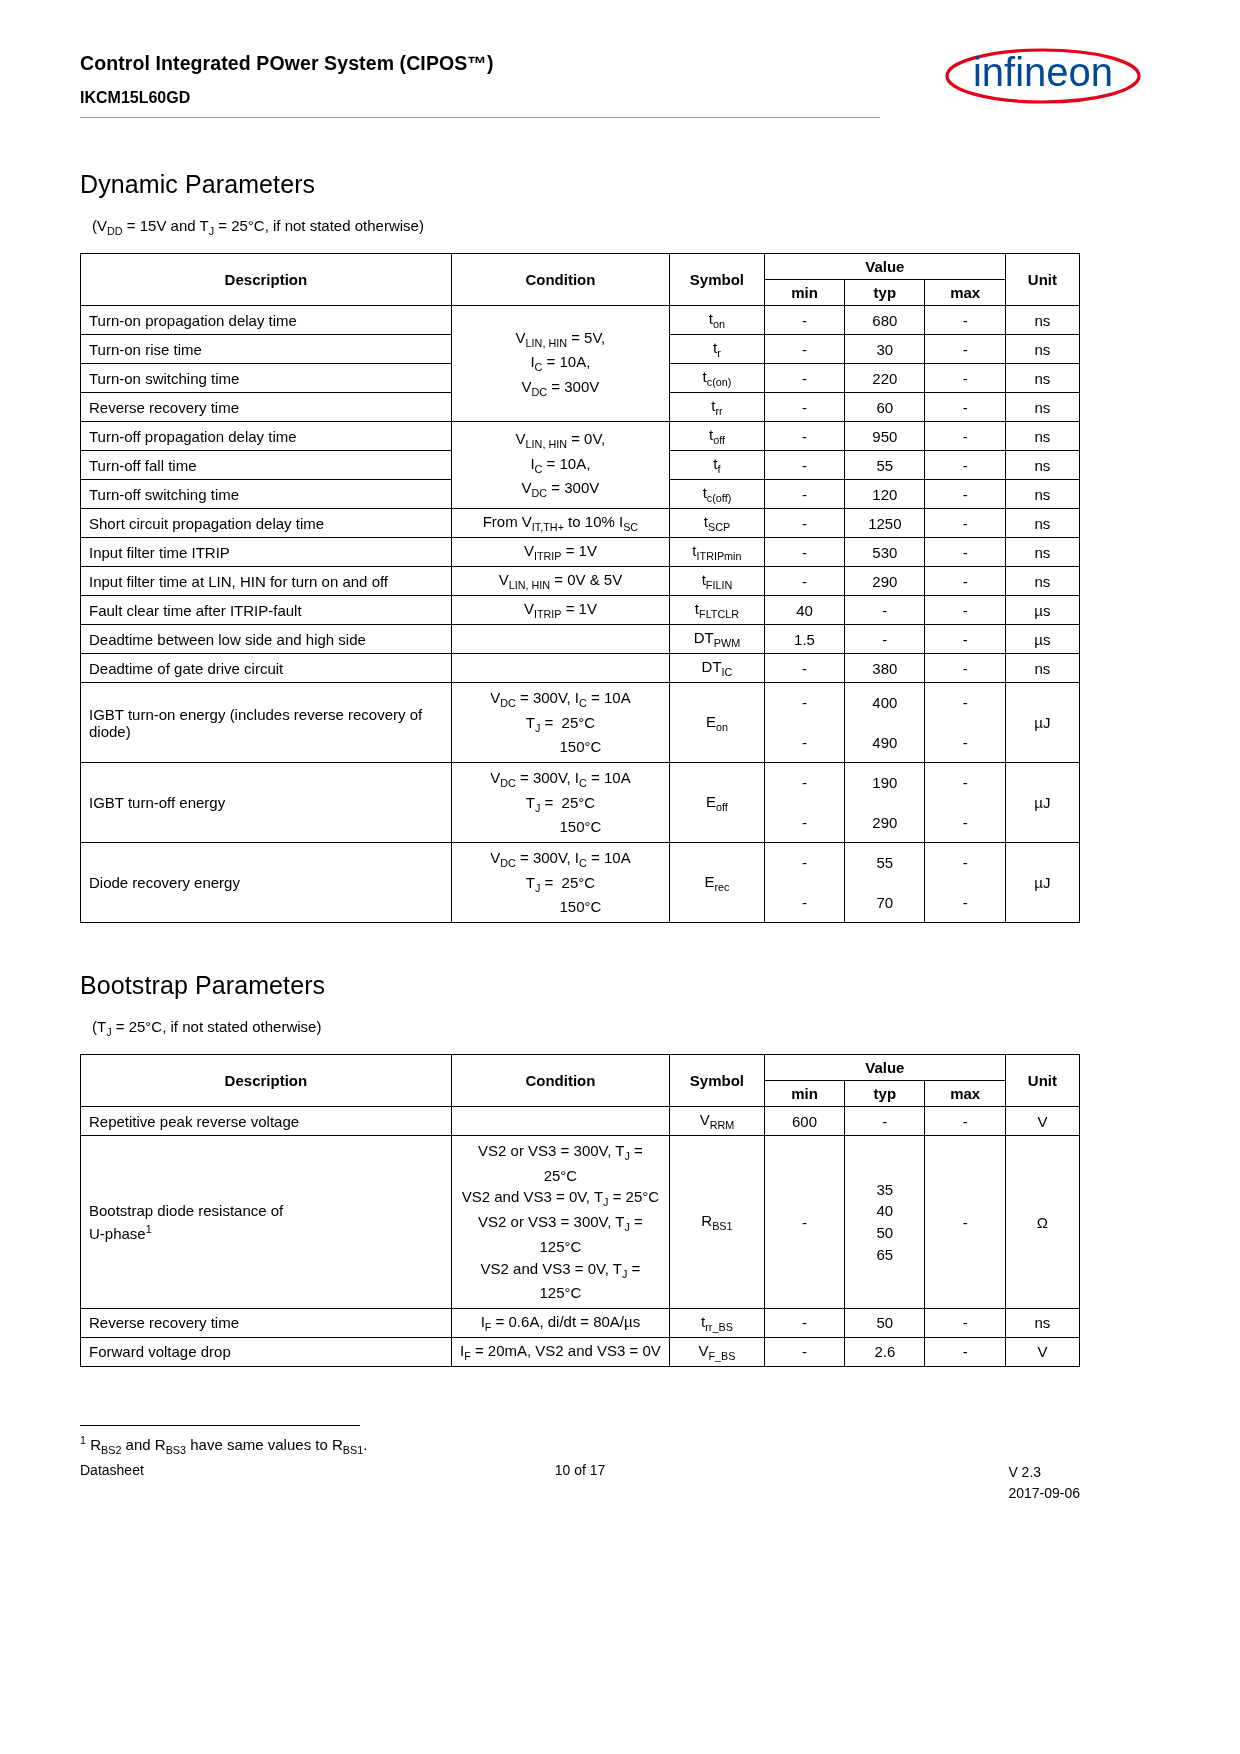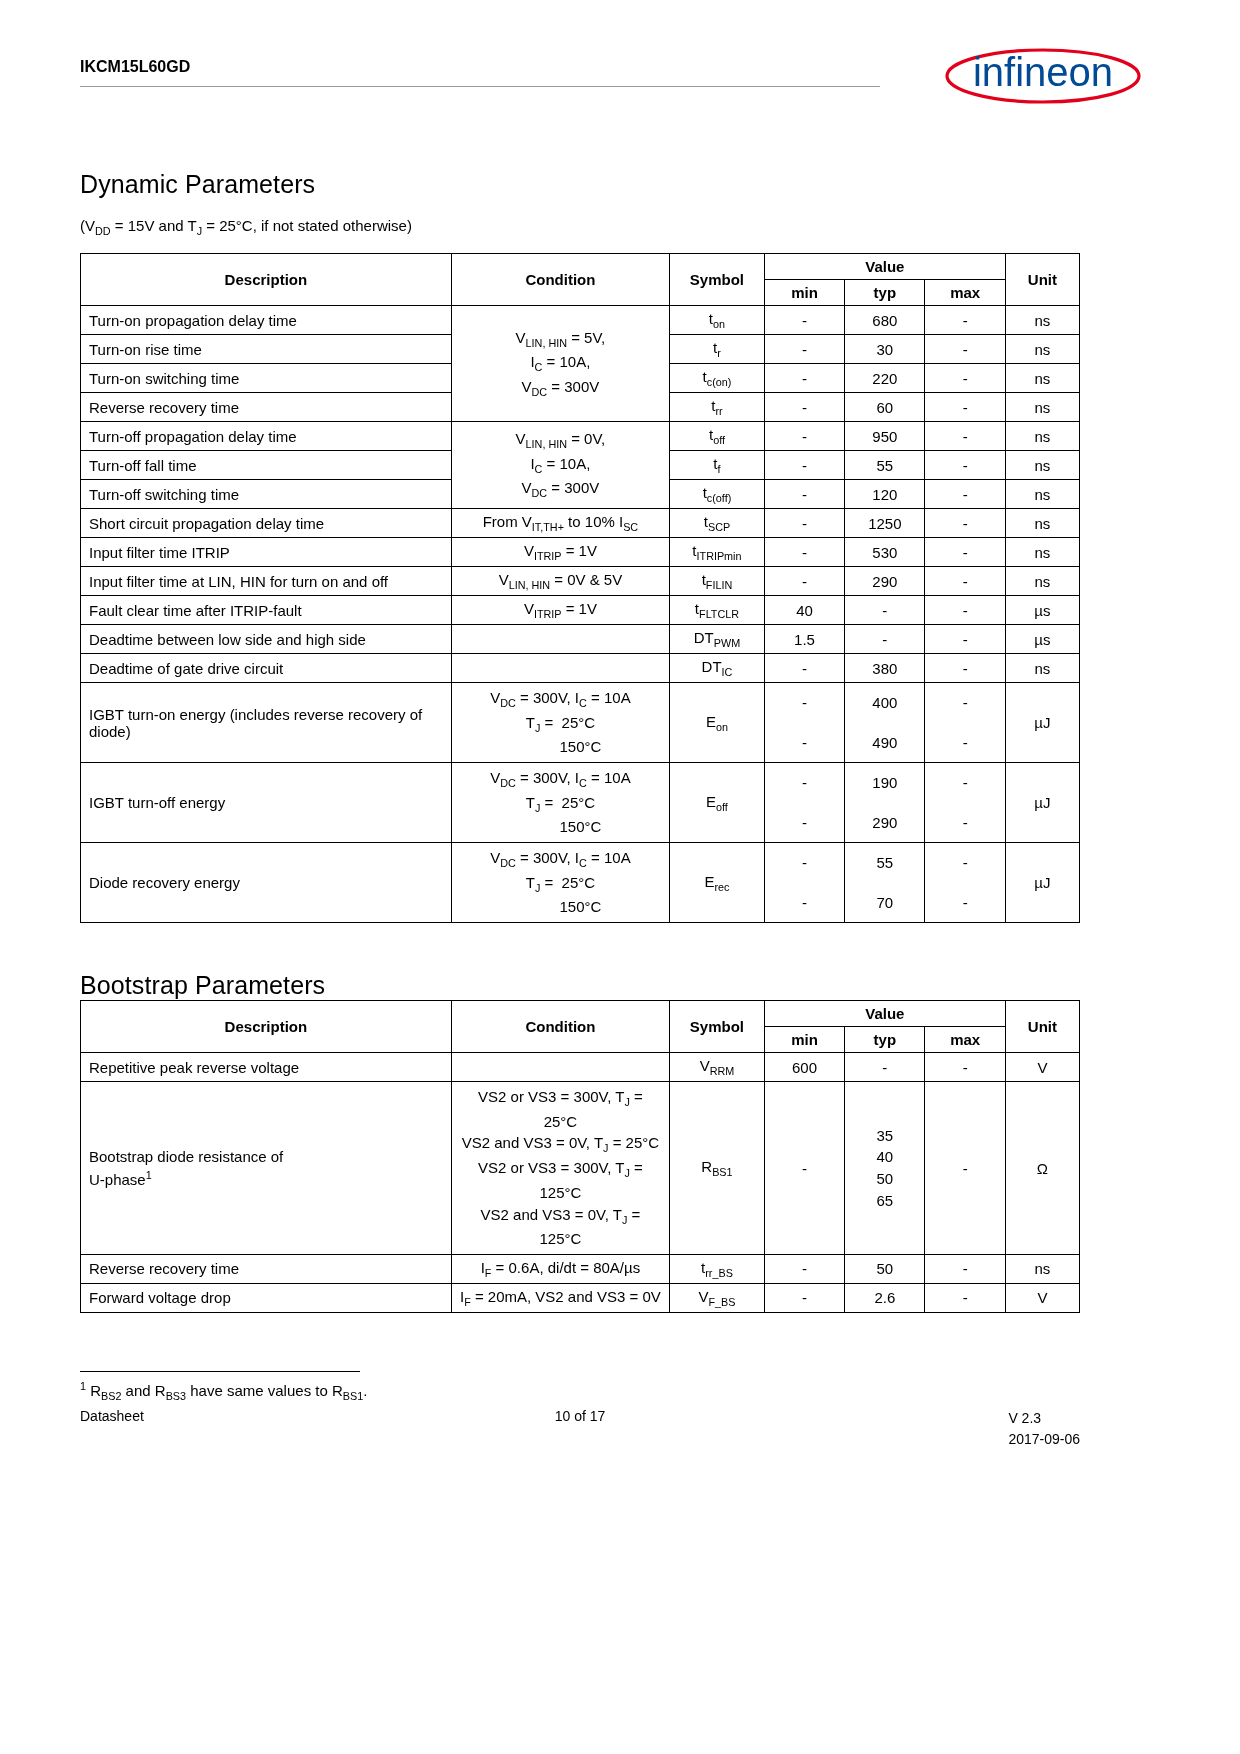--- a/index.html
+++ b/index.html
@@ -57,21 +57,21 @@
 
   
   h2.section {
     font-size: 25px;
     font-weight: normal;
     margin: 48px 0 0 0;
     letter-spacing: 0.1px;
   }
   p.cond {
     font-size: 15px;
-    margin: 18px 0 16px 0;
+    margin: 18px 0 16px 12px;
   }
 
   
   table.dt {
     border-collapse: collapse;
     width: 1000px;
     font-size: 15px;
     table-layout: fixed;
     border-radius: 11px;
   }
@@ -126,20 +126,21 @@
   .footer .left { position: absolute; left: 0; top: 0; }
   .footer .center { position: absolute; left: 0; right: 0; text-align: center; top: 0; }
   .footer .right { position: absolute; right: 0; top: 0; line-height: 1.5; }
 </style>
 </head>
 <body>
 
 <div class="page">
 
   <div class="header">
+    <div class="header-title">Control Integrated POwer System (CIPOS™)</div>
     <div class="header-sub">IKCM15L60GD</div>
     <hr class="header-rule">
     <div class="logo">
       <svg viewBox="0 0 200 74" width="200" height="74" aria-hidden="true">
         <ellipse cx="100" cy="40" rx="96" ry="26" fill="none" stroke="#E2001A" stroke-width="3.2"></ellipse>
         <text x="100" y="50" text-anchor="middle" font-family="Liberation Sans, sans-serif" font-size="40" fill="#004A96">infineon</text>
       </svg>
     </div>
   </div>
 
@@ -351,20 +352,23 @@
       </tr>
       <tr>
         <td class="val nt">-</td>
         <td class="val nt">70</td>
         <td class="val nt">-</td>
       </tr>
     </tbody>
   </table>
 
   <h2 class="section">Bootstrap Parameters</h2>
+  <p class="cond">
+    (T<sub>J</sub> = 25°C, if not stated otherwise)
+  </p>
 
   <table class="dt">
     <colgroup>
       <col class="c-desc">
         <col class="c-cond">
         <col class="c-sym">
       <col class="c-min">
         <col class="c-typ">
         <col class="c-max">
         <col class="c-unit">

